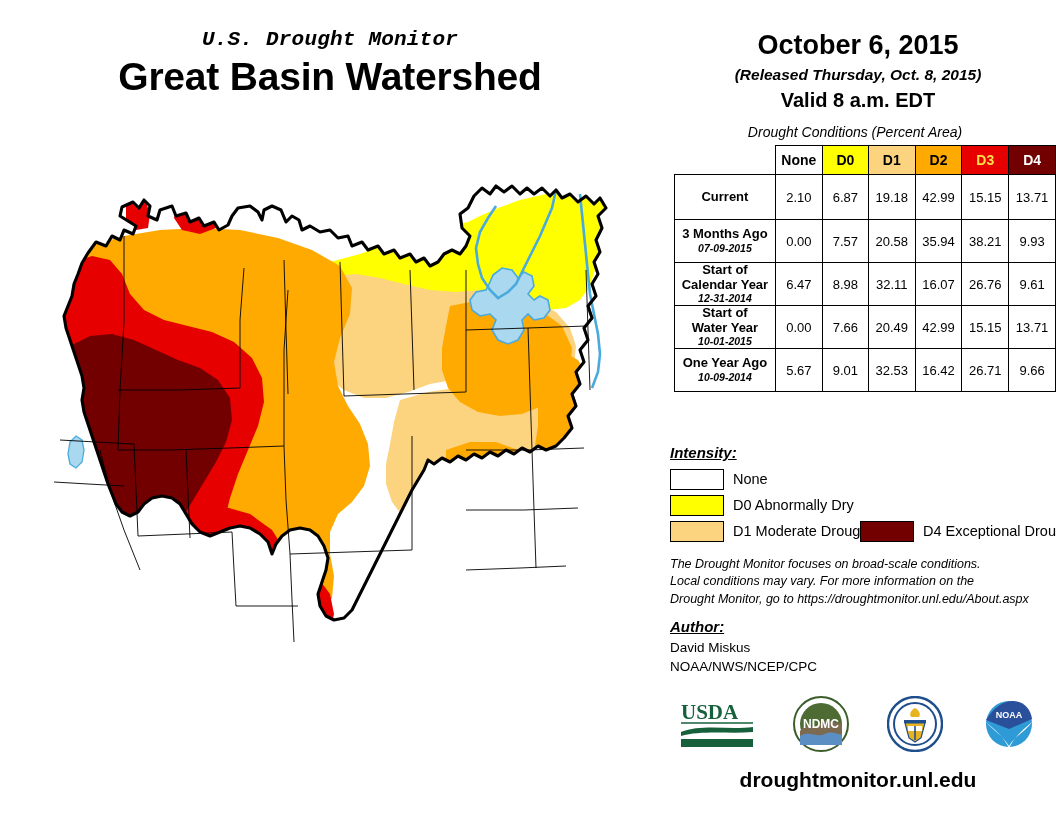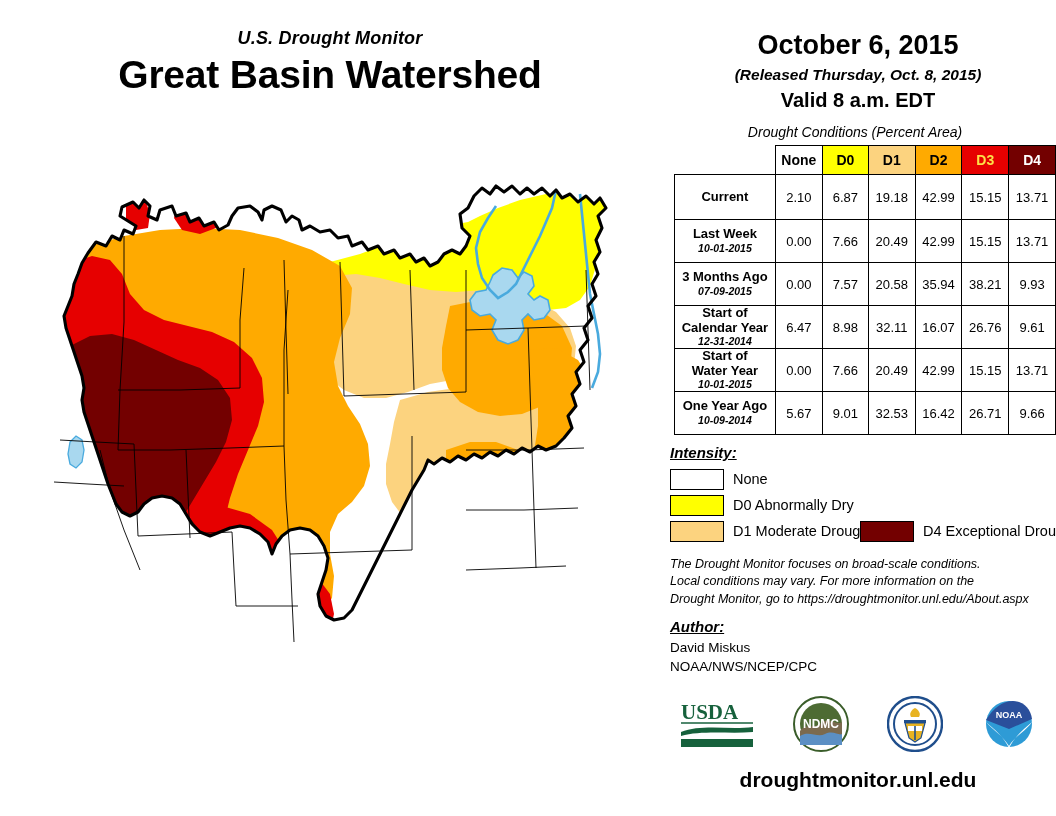--- a/index.html
+++ b/index.html
@@ -1,21 +1,21 @@
 <!DOCTYPE html>
 <html><head>
 <meta charset="utf-8">
 <style>
   html,body{margin:0;padding:0;background:#ffffff;}
   body{width:1056px;height:816px;overflow:hidden;font-family:"Liberation Sans",sans-serif;color:#000;}
   .page{position:relative;width:1056px;height:816px;background:#fff;}
 
   
   .title-block{position:absolute;left:0;top:28px;width:660px;text-align:center;}
-  .title-small{font-size:18px;font-weight:bold;font-style:italic;letter-spacing:.2px;}
+  .title-small{font-size:21px;font-weight:bold;font-style:italic;letter-spacing:.2px;font-family:Liberation Mono, monospace;}
   .title-big{font-size:39px;font-weight:bold;margin-top:4px;letter-spacing:-.2px;}
 
   
   .map-wrap{position:absolute;left:0;top:150px;width:660px;height:580px;}
   .map-wrap svg{display:block;width:660px;height:580px;}
 
   
   .right{position:absolute;left:660px;top:0;width:396px;height:816px;}
   .rdate{position:absolute;left:0;top:30px;width:396px;text-align:center;font-size:27px;font-weight:bold;}
   .rrel{position:absolute;left:0;top:66px;width:396px;text-align:center;font-size:15.5px;font-weight:bold;font-style:italic;}
@@ -259,32 +259,20 @@
             </td>
             <td class="valcell">2.10</td>
             <td class="valcell">6.87</td>
             <td class="valcell">19.18</td>
             <td class="valcell">42.99</td>
             <td class="valcell">15.15</td>
             <td class="valcell">13.71</td>
           </tr>
           <tr>
             <td class="rowlabel">
-              <div>Last Week</div>
-              <span class="sub">10-01-2015</span>
-            </td>
-            <td class="valcell">0.00</td>
-            <td class="valcell">7.66</td>
-            <td class="valcell">20.49</td>
-            <td class="valcell">42.99</td>
-            <td class="valcell">15.15</td>
-            <td class="valcell">13.71</td>
-          </tr>
-          <tr>
-            <td class="rowlabel">
               <div>3 Months Ago</div>
               <span class="sub">07-09-2015</span>
             </td>
             <td class="valcell">0.00</td>
             <td class="valcell">7.57</td>
             <td class="valcell">20.58</td>
             <td class="valcell">35.94</td>
             <td class="valcell">38.21</td>
             <td class="valcell">9.93</td>
           </tr>

